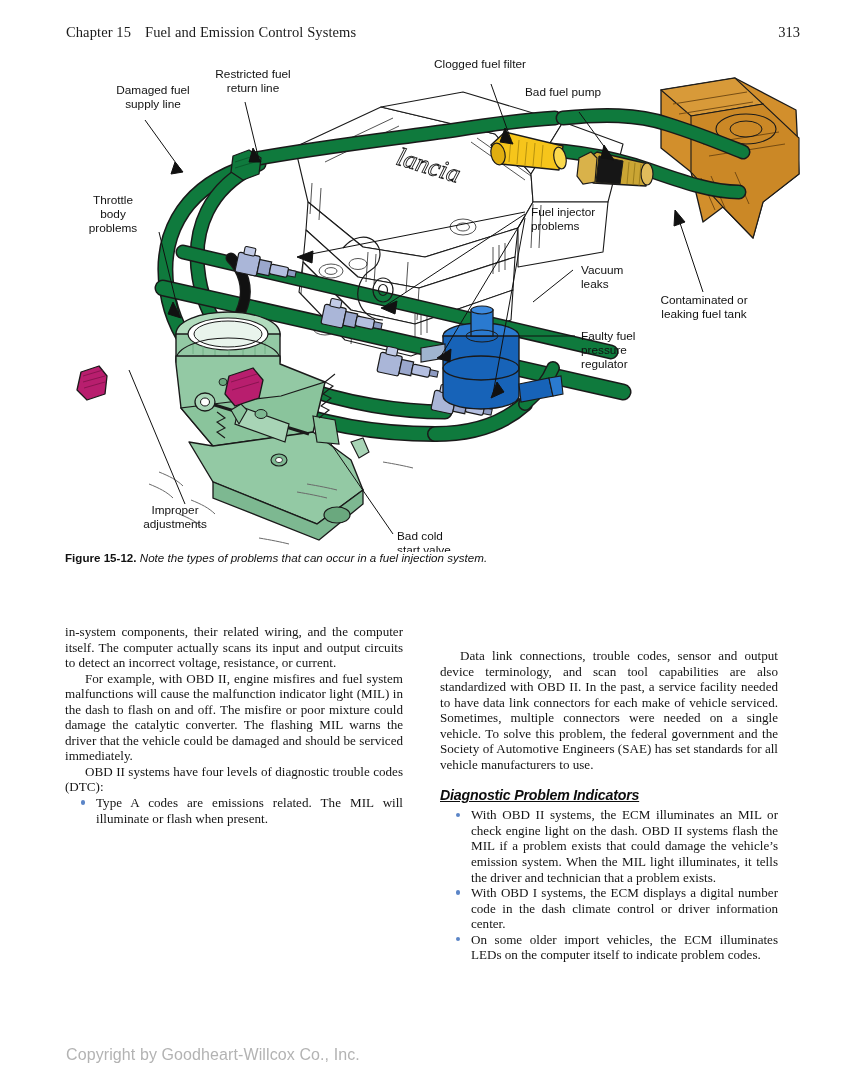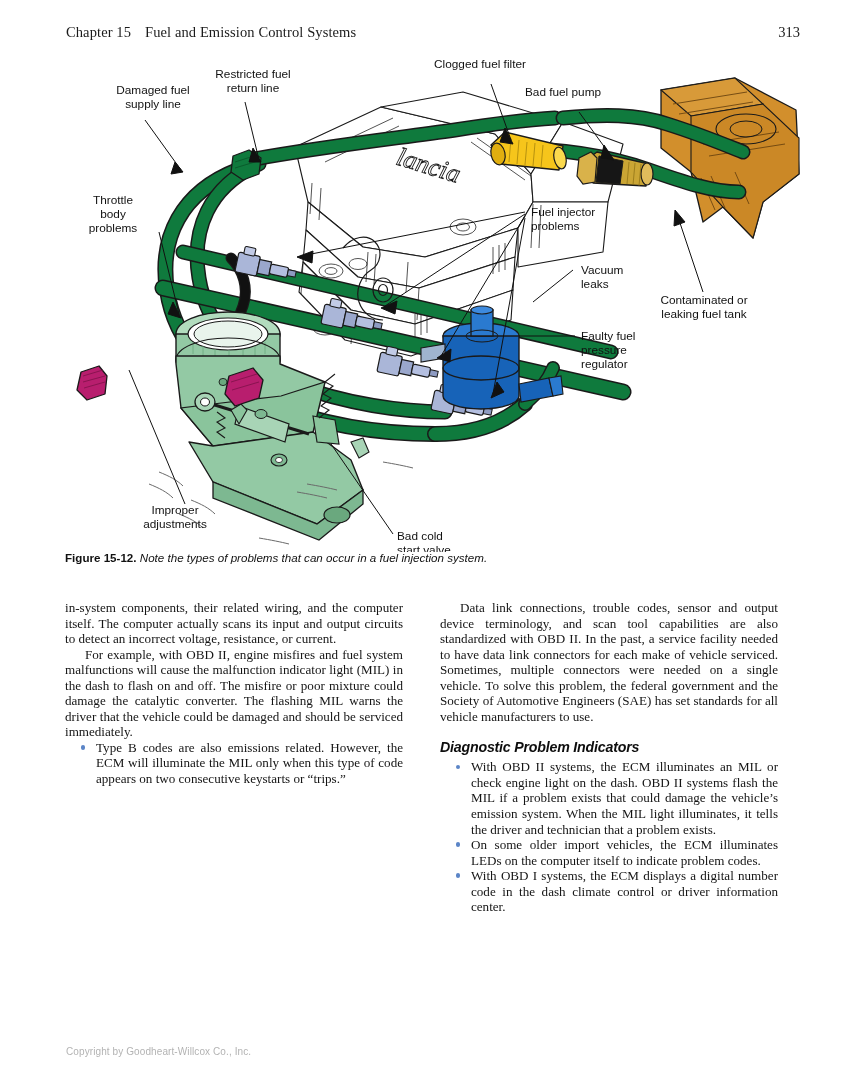--- a/index.html
+++ b/index.html
@@ -71,39 +71,40 @@
     position: absolute;
     top: 600px;
     width: 338px;
     font-family: "Liberation Serif", serif;
     font-size: 13.1px;
     line-height: 15.55px;
     color: #141414;
     text-align: justify;
   }
   .col-left  { left: 57px; }
-  .col-right { left: 432px; }
+  .col-right { left: 432px; margin-top: 48px; }
 
   .col p {
     margin: 0;
     text-align: justify;
     text-justify: inter-word;
   }
   .col p.indent { text-indent: 20px; }
-  .col p.noindent { text-indent: 0; }
+  .col p.noindent { text-indent: 0; margin-top: 24px; }
 
   .sec-head {
     font-family: "Liberation Sans", sans-serif;
     font-weight: bold;
     font-style: italic;
     font-size: 14.2px;
     line-height: 18px;
     margin: 14px 0 3px 0;
     color: #0d0d0d;
     letter-spacing: -0.2px;
+    text-decoration: underline;
   }
 
   ul.bul {
     list-style: none;
     margin: 0;
     padding: 0;
   }
   ul.bul li {
     position: relative;
     padding-left: 19px;
@@ -119,21 +120,21 @@
     border-radius: 50%;
     background: #5b85c7;
   }
 
   
   .footer {
     position: absolute;
     left: 58px;
     top: 1046px;
     font-family: "Liberation Sans", sans-serif;
-    font-size: 10px;
+    font-size: 16px;
     color: #b3b3b3;
     letter-spacing: 0.1px;
   }
 
   
   text.lbl {
     font-family: "Liberation Sans", sans-serif;
     font-size: 11.8px;
     fill: #111111;
   }
@@ -531,42 +532,43 @@
   </div>
 
   <div class="fig-caption">
     <b>Figure 15-12.</b>
     <i>Note the types of problems that can occur in a fuel injection system.</i>
   </div>
 
   <div class="col col-left">
     <p class="noindent">in-system components, their related wiring, and the computer itself. The computer actually scans its input and output circuits to detect an incorrect voltage, resistance, or current.</p>
     <p class="indent">For example, with OBD II, engine misfires and fuel system malfunctions will cause the malfunction indicator light (MIL) in the dash to flash on and off. The misfire or poor mixture could damage the catalytic converter. The flashing MIL warns the driver that the vehicle could be damaged and should be serviced immediately.</p>
+    <p class="indent">OBD II systems have four levels of diagnostic trouble codes (DTC):</p>
     <ul class="bul">
       <li>
         <span class="dot"></span>
-        <span>Type B codes are also emissions related. However, the ECM will illuminate the MIL only when this type of code appears on two consecutive keystarts or “trips.”</span>
+        <span>Type A codes are emissions related. The MIL will illuminate or flash when present.</span>
       </li>
     </ul>
   </div>
 
   <div class="col col-right">
     <p class="indent">Data link connections, trouble codes, sensor and output device terminology, and scan tool capabilities are also standardized with OBD II. In the past, a service facility needed to have data link connectors for each make of vehicle serviced. Sometimes, multiple connectors were needed on a single vehicle. To solve this problem, the federal government and the Society of Automotive Engineers (SAE) has set standards for all vehicle manufacturers to use.</p>
     <div class="sec-head">Diagnostic Problem Indicators</div>
     <ul class="bul">
       <li>
         <span class="dot"></span>
         <span>With OBD II systems, the ECM illuminates an MIL or check engine light on the dash. OBD II systems flash the MIL if a problem exists that could damage the vehicle’s emission system. When the MIL light illuminates, it tells the driver and technician that a problem exists.</span>
       </li>
       <li>
         <span class="dot"></span>
-        <span>On some older import vehicles, the ECM illuminates LEDs on the computer itself to indicate problem codes.</span>
+        <span>With OBD I systems, the ECM displays a digital number code in the dash climate control or driver information center.</span>
       </li>
       <li>
         <span class="dot"></span>
-        <span>With OBD I systems, the ECM displays a digital number code in the dash climate control or driver information center.</span>
+        <span>On some older import vehicles, the ECM illuminates LEDs on the computer itself to indicate problem codes.</span>
       </li>
     </ul>
   </div>
 
   <div class="footer">Copyright by Goodheart-Willcox Co., Inc.</div>
 
 </div>
 
 </body></html>

